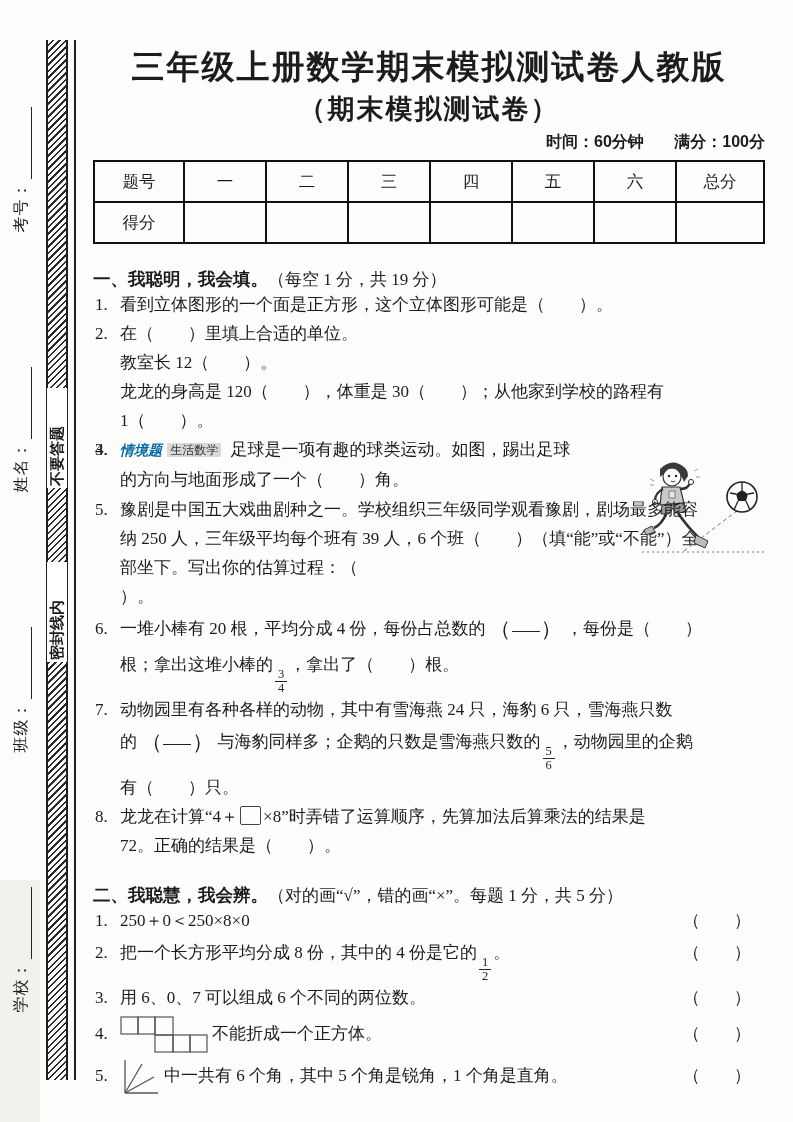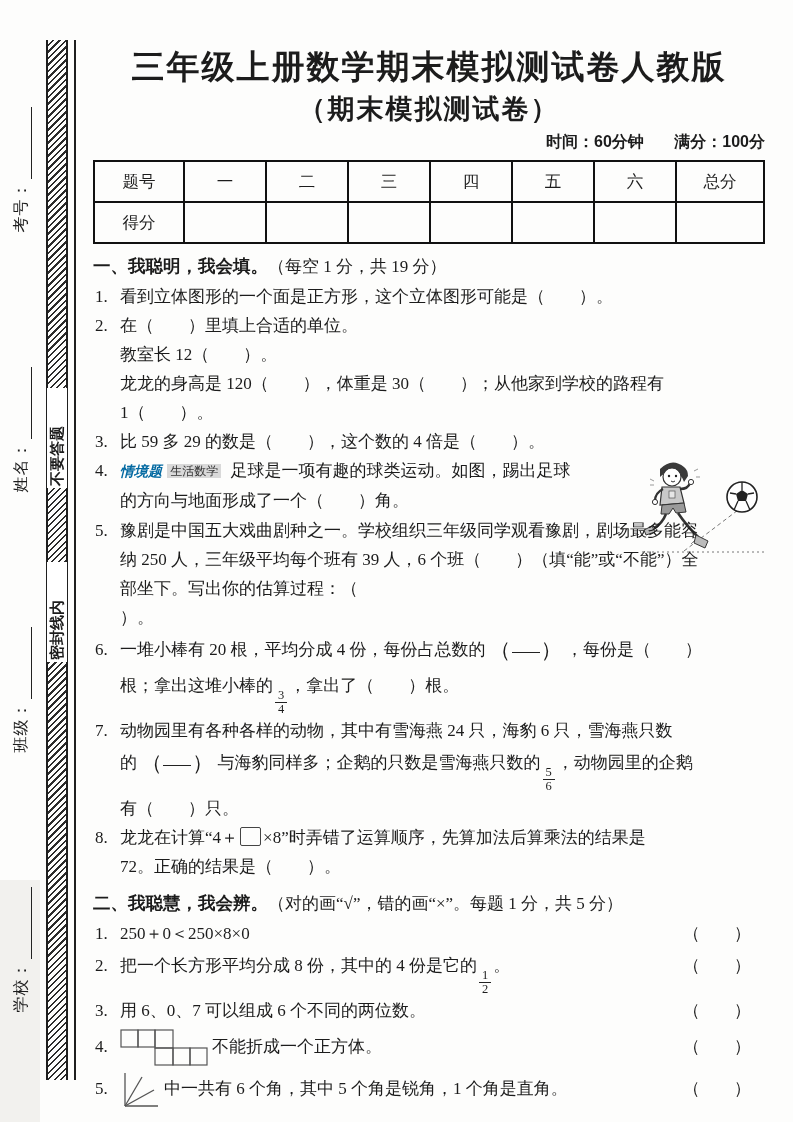--- a/index.html
+++ b/index.html
@@ -49,21 +49,21 @@
     text-align:right;font-family:"Liberation Sans","DejaVu Sans",sans-serif;
     font-weight:bold;font-size:16px;line-height:24px;margin-top:2px;
   }
   .meta span{margin-left:26px;}
   table.score{border-collapse:collapse;width:672px;margin-top:6px;table-layout:fixed;}
   table.score td{
     border:2px solid #111;height:39px;text-align:center;font-size:16.5px;padding:0;
   }
   table.score td:first-child{width:88px;}
   table.score td:last-child{width:86px;}
-  .sec-h{margin-top:7px;line-height:31px;}
+  .sec-h{margin-top:25px;line-height:20px;}
   .bold{font-family:"Liberation Sans","DejaVu Sans",sans-serif;font-weight:bold;font-size:17.5px;}
   .q{position:relative;padding-left:27px;line-height:29px;}
   .q .qn{position:absolute;left:2px;top:0;}
   .q-sub{padding-left:27px;line-height:29px;}
   .cols{display:flex;justify-content:space-between;padding-right:2px;}
   .flexline{display:flex;justify-content:space-between;padding-right:6px;flex-direction:column;}
   .tallline{line-height:36px;}
   .judge{display:flex;}
   .judge .jt{flex:1;}
   .judge .mark{padding-right:14px;white-space:nowrap;}
@@ -168,21 +168,20 @@
   </div>
   <div class="q-sub">
     <span>龙龙的身高是 120（　　），体重是 30（　　）；从他家到学校的路程有</span>
   </div>
   <div class="q-sub">
     <span>1（　　）。</span>
   </div>
 
   <div class="q">
     <span class="qn">3.</span>
-    <span>比 59 多 29 的数是（　　），这个数的 4 倍是（　　）。</span>
   </div>
 
   <div class="q" style="line-height:30px">
     <span class="qn">4.</span>
     <span class="badge-it">情境题</span>
     <span class="badge-box">生活数学</span>
     <span>足球是一项有趣的球类运动。如图，踢出足球</span>
   </div>
   <div class="q-sub" style="line-height:30px">
     <span>的方向与地面形成了一个（　　）角。</span>

